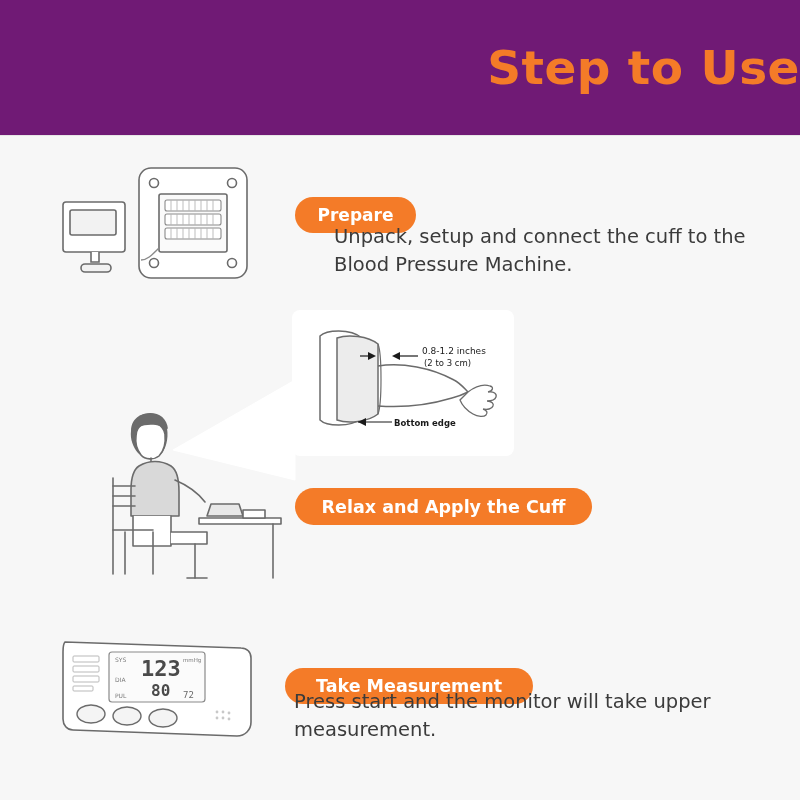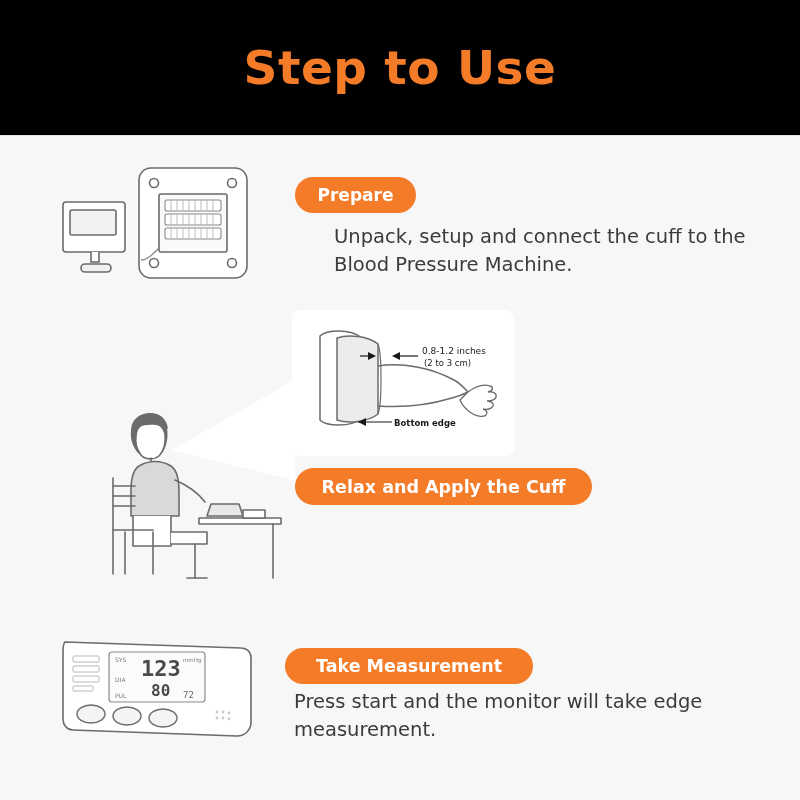--- a/index.html
+++ b/index.html
@@ -20,24 +20,24 @@
     background: #ffffff;
     box-sizing: border-box;
   }
   
   .header {
     position: absolute;
     top: 0;
     left: 0;
     width: 800px;
     height: 135px;
-    background: #000000;
+    background: #701a75;
     display: flex;
     align-items: center;
-    justify-content: center;
+    justify-content: flex-end;
   }
   .title {
     font-size: 47px;
     font-weight: bold;
     color: #F47B28;
     letter-spacing: 0.5px;
     font-family: "DejaVu Sans", sans-serif;
   }
   .header-rule {
     position: absolute;
@@ -62,20 +62,21 @@
     background: #F47B28;
     color: #ffffff;
     border-radius: 20px;
     font-weight: bold;
     display: flex;
     align-items: center;
     justify-content: center;
     box-sizing: border-box;
     white-space: nowrap;
     font-family: "DejaVu Sans", sans-serif;
+    margin-top: 20px;
   }
   .desc {
     position: absolute;
     color: #3b3b3b;
     font-size: 19.5px;
     line-height: 28px;
     font-family: "DejaVu Sans", sans-serif;
   }
   
   #badge-prepare {
@@ -280,15 +281,15 @@
           <circle cx="168" cy="82" r="1.4"></circle>
           <circle cx="174" cy="83" r="1.4"></circle>
         <circle cx="162" cy="88" r="1.4"></circle>
           <circle cx="168" cy="88" r="1.4"></circle>
           <circle cx="174" cy="89" r="1.4"></circle>
       </g>
     </svg>
   </div>
 
   <div class="badge" id="badge-measure">Take Measurement</div>
-  <div class="desc" id="desc-measure">Press start and the monitor will take edge measurement.</div>
+  <div class="desc" id="desc-measure">Press start and the monitor will take upper measurement.</div>
 
 </div>
 
 </body></html>

